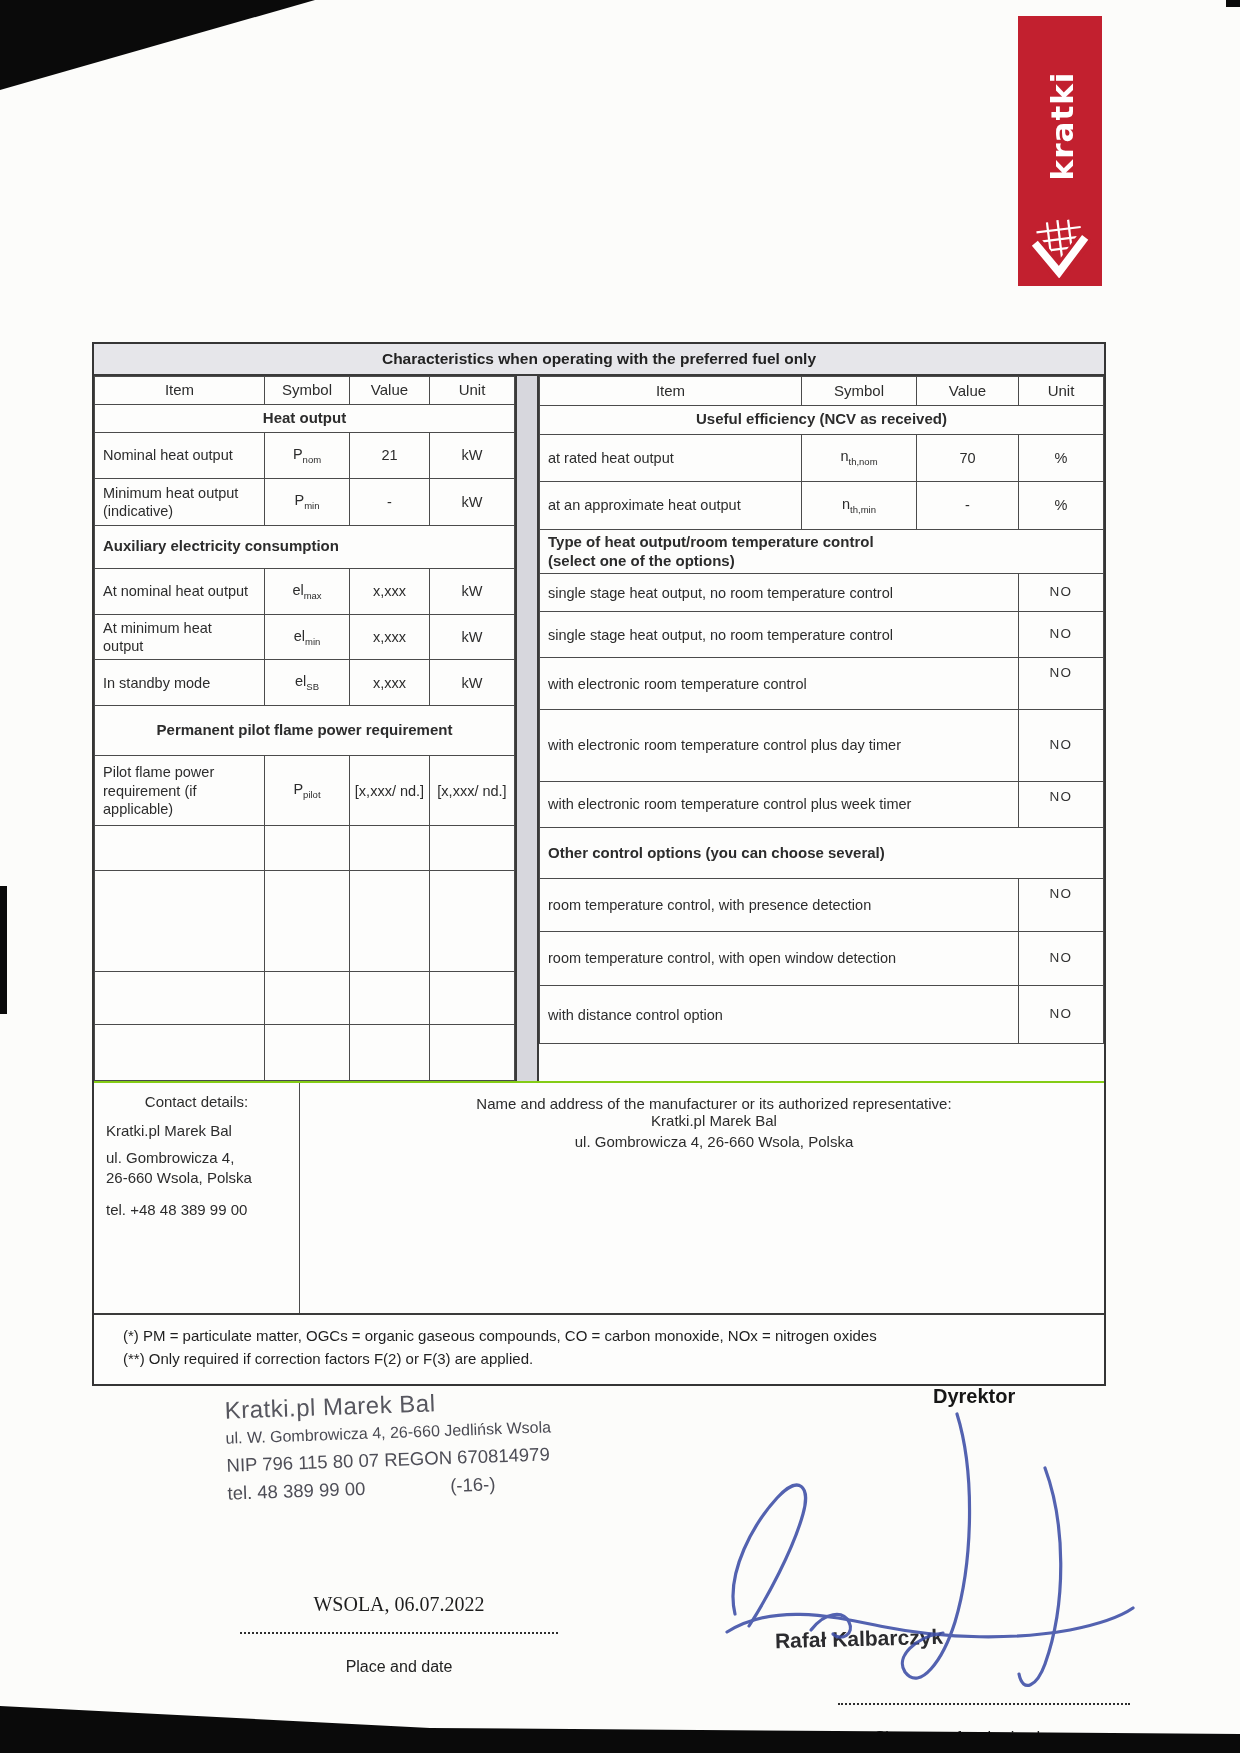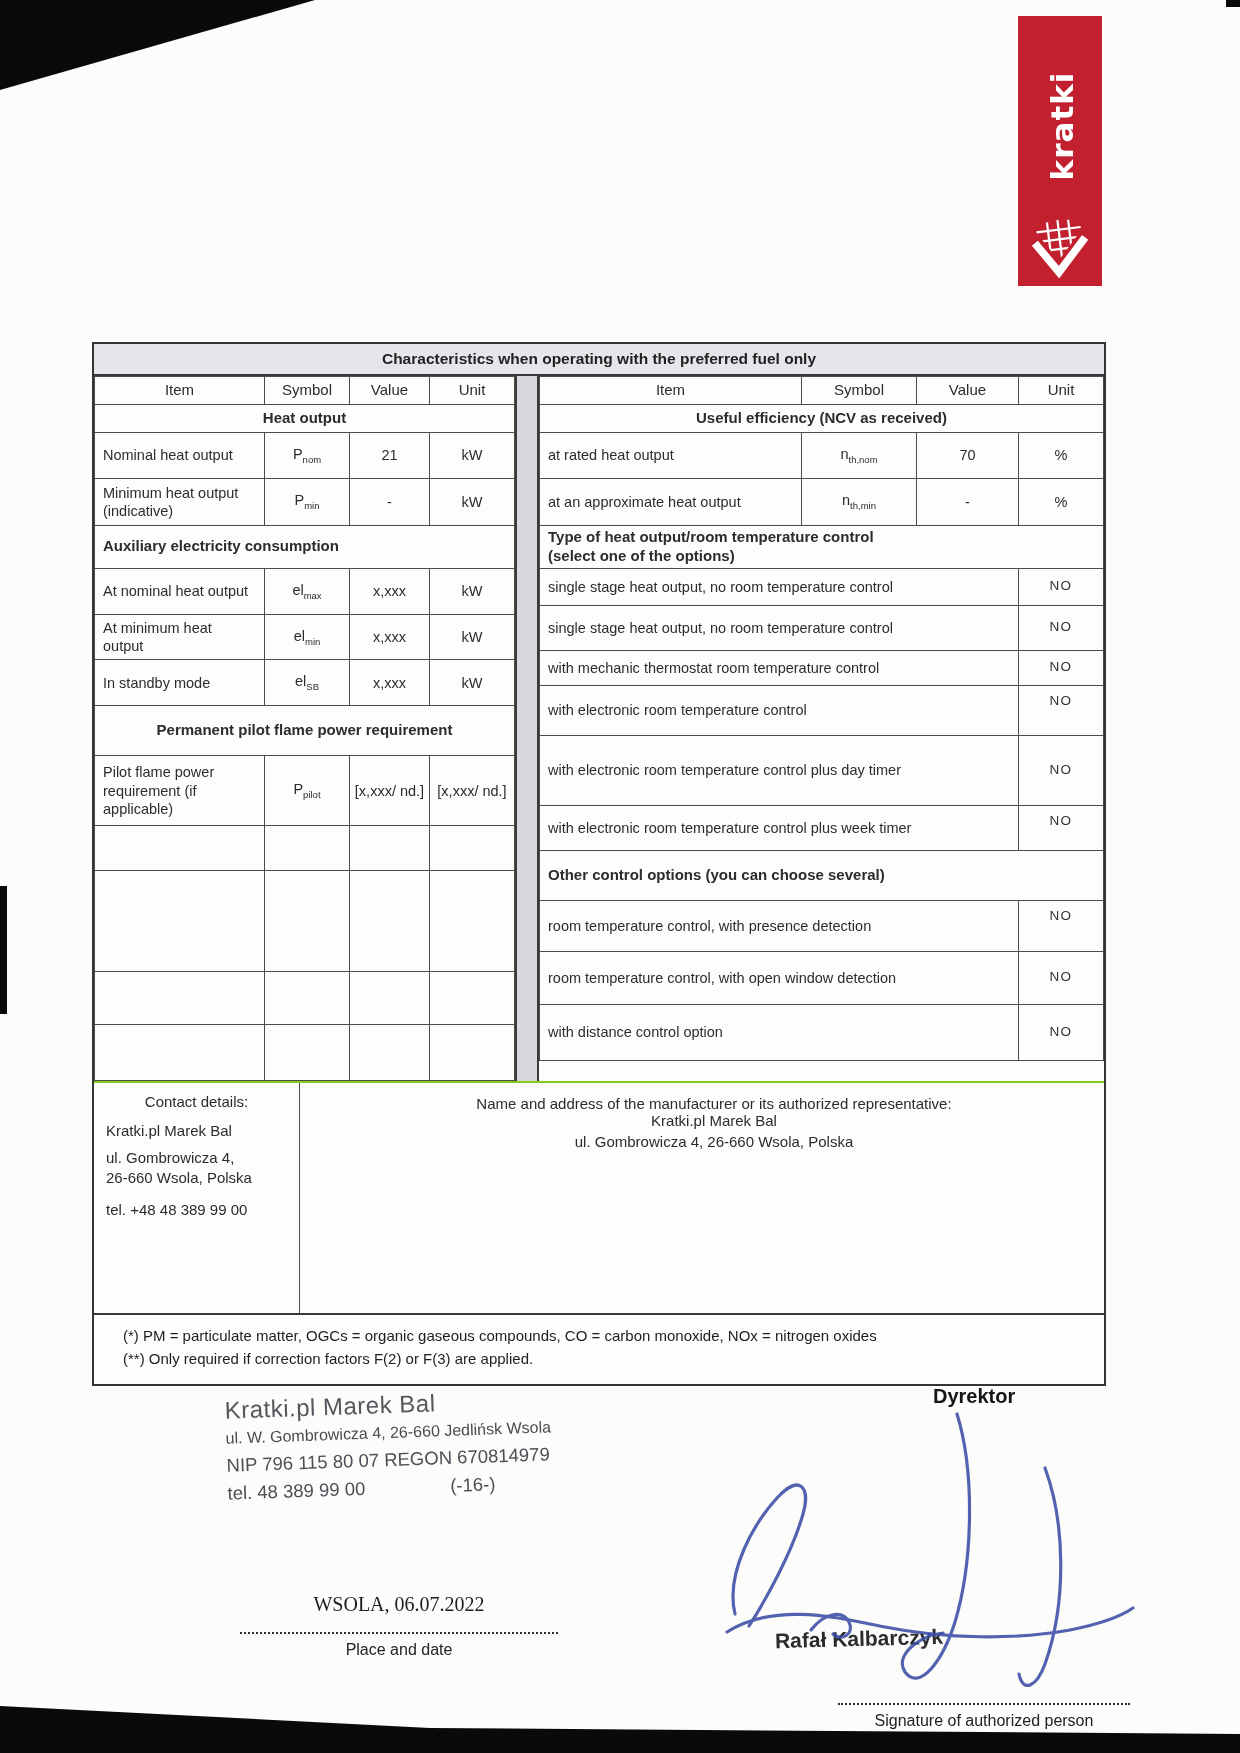--- a/index.html
+++ b/index.html
@@ -65,21 +65,21 @@
          color:#4e4e57;z-index:3;}
   .stamp-l1{font-size:24px;letter-spacing:.5px;white-space:nowrap;color:#57575f;margin-bottom:5px;}
   .stamp-l2{font-size:16px;white-space:nowrap;margin-bottom:7px;color:#4a4a53;}
   .stamp-l3{font-size:18.5px;white-space:nowrap;margin-bottom:6px;}
   .stamp-l4{font-size:18.5px;display:flex;justify-content:space-between;}
 
   
   .place-block{position:absolute;left:240px;top:1593px;width:318px;text-align:center;}
   .place-date{font-family:"Liberation Serif","DejaVu Serif",serif;font-size:20px;color:#1d1d1d;}
   .dotted{border-bottom:2.5px dotted #2e2e2e;margin-top:16px;}
-  .sig-caption,.place-caption{font-size:16px;margin-top:7px;color:#222;}
+  .sig-caption,.place-caption{font-size:16px;margin-top:24px;color:#222;}
   .dyrektor{position:absolute;left:933px;top:1385px;font-size:20px;font-weight:bold;color:#161616;}
   .signer-name{position:absolute;left:775px;top:1627px;font-size:21px;font-weight:bold;
                color:#2b2b2e;transform:rotate(-1.5deg);z-index:3;}
   .sig-line-block{position:absolute;left:838px;top:1660px;width:292px;text-align:center;}
   .sig-line-block .dotted{margin-top:43px;}
   .sig-scribble{position:absolute;left:715px;top:1402px;z-index:4;pointer-events:none;}
 </style>
 </head>
 <body>
 
@@ -237,24 +237,20 @@
           </td>
         </tr>
         <tr class="r37">
           <td colspan="3">single stage heat output, no room temperature control</td>
           <td class="no">NO</td>
         </tr>
         <tr class="r45">
           <td colspan="3">single stage heat output, no room temperature control</td>
           <td class="no">NO</td>
         </tr>
-        <tr class="r35">
-          <td colspan="3">with mechanic thermostat room temperature control</td>
-          <td class="no">NO</td>
-        </tr>
         <tr class="r50">
           <td colspan="3">with electronic room temperature control</td>
           <td class="no va-top">NO</td>
         </tr>
         <tr class="r70">
           <td colspan="3">with electronic room temperature control plus day timer</td>
           <td class="no">NO</td>
         </tr>
         <tr class="r45">
           <td colspan="3">with electronic room temperature control plus week timer</td>

